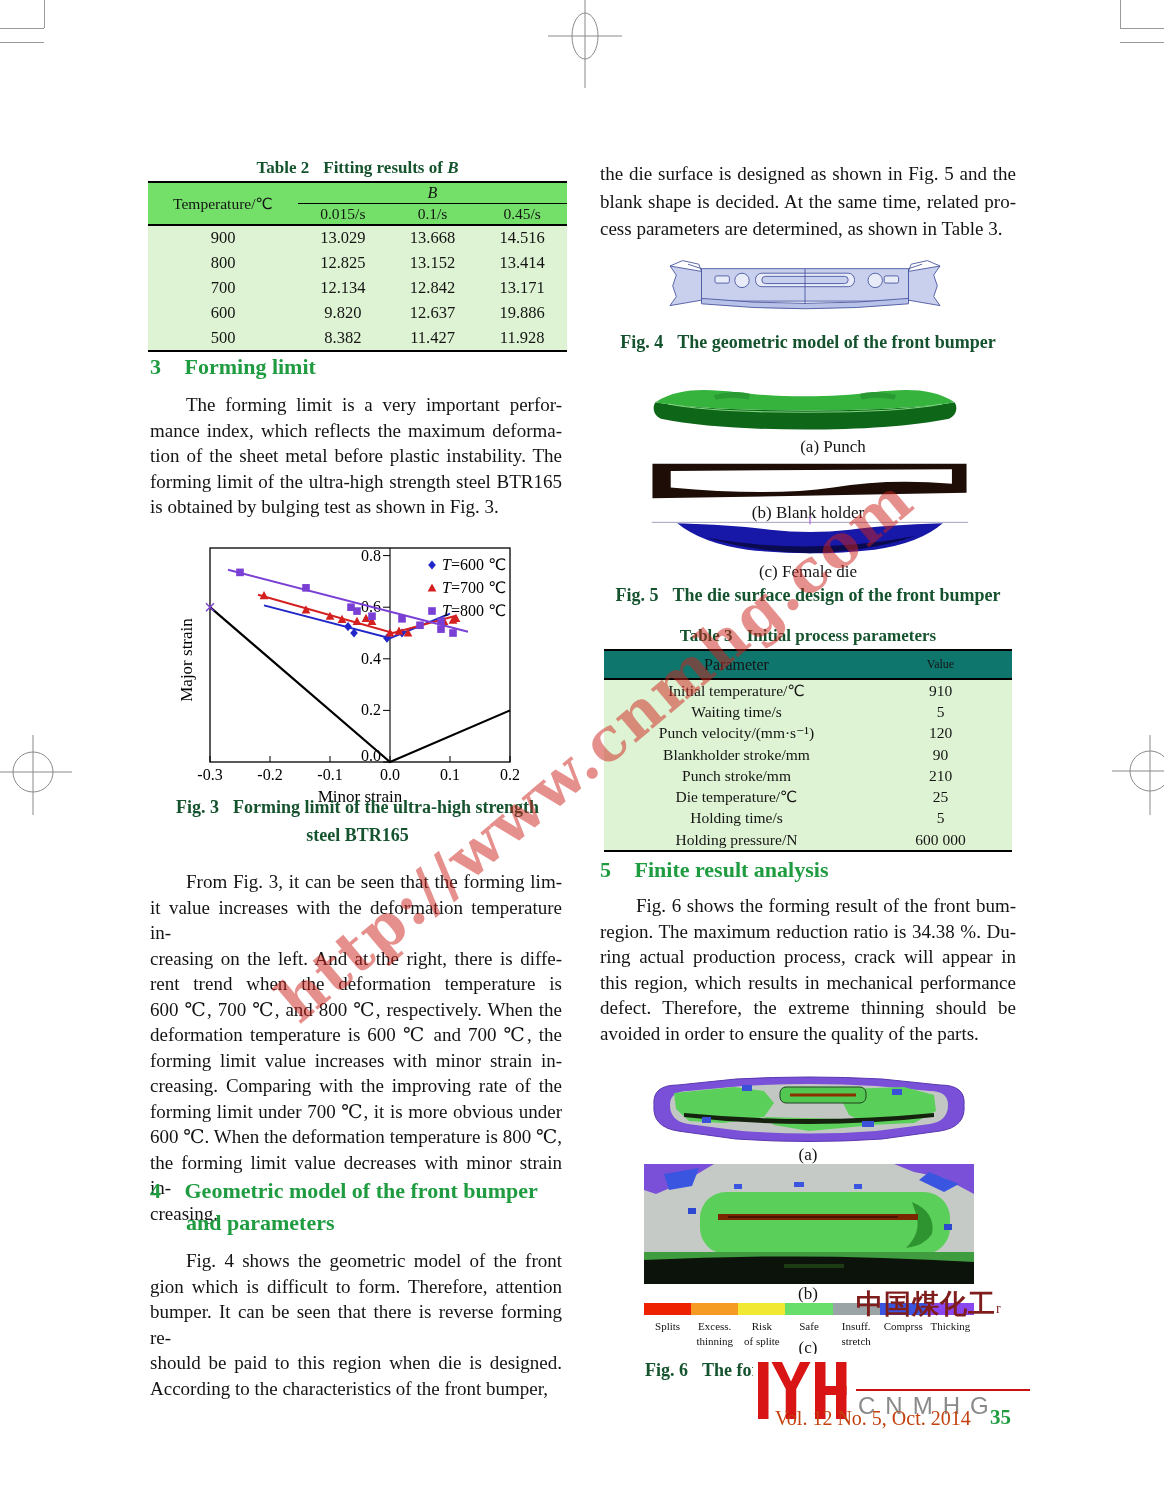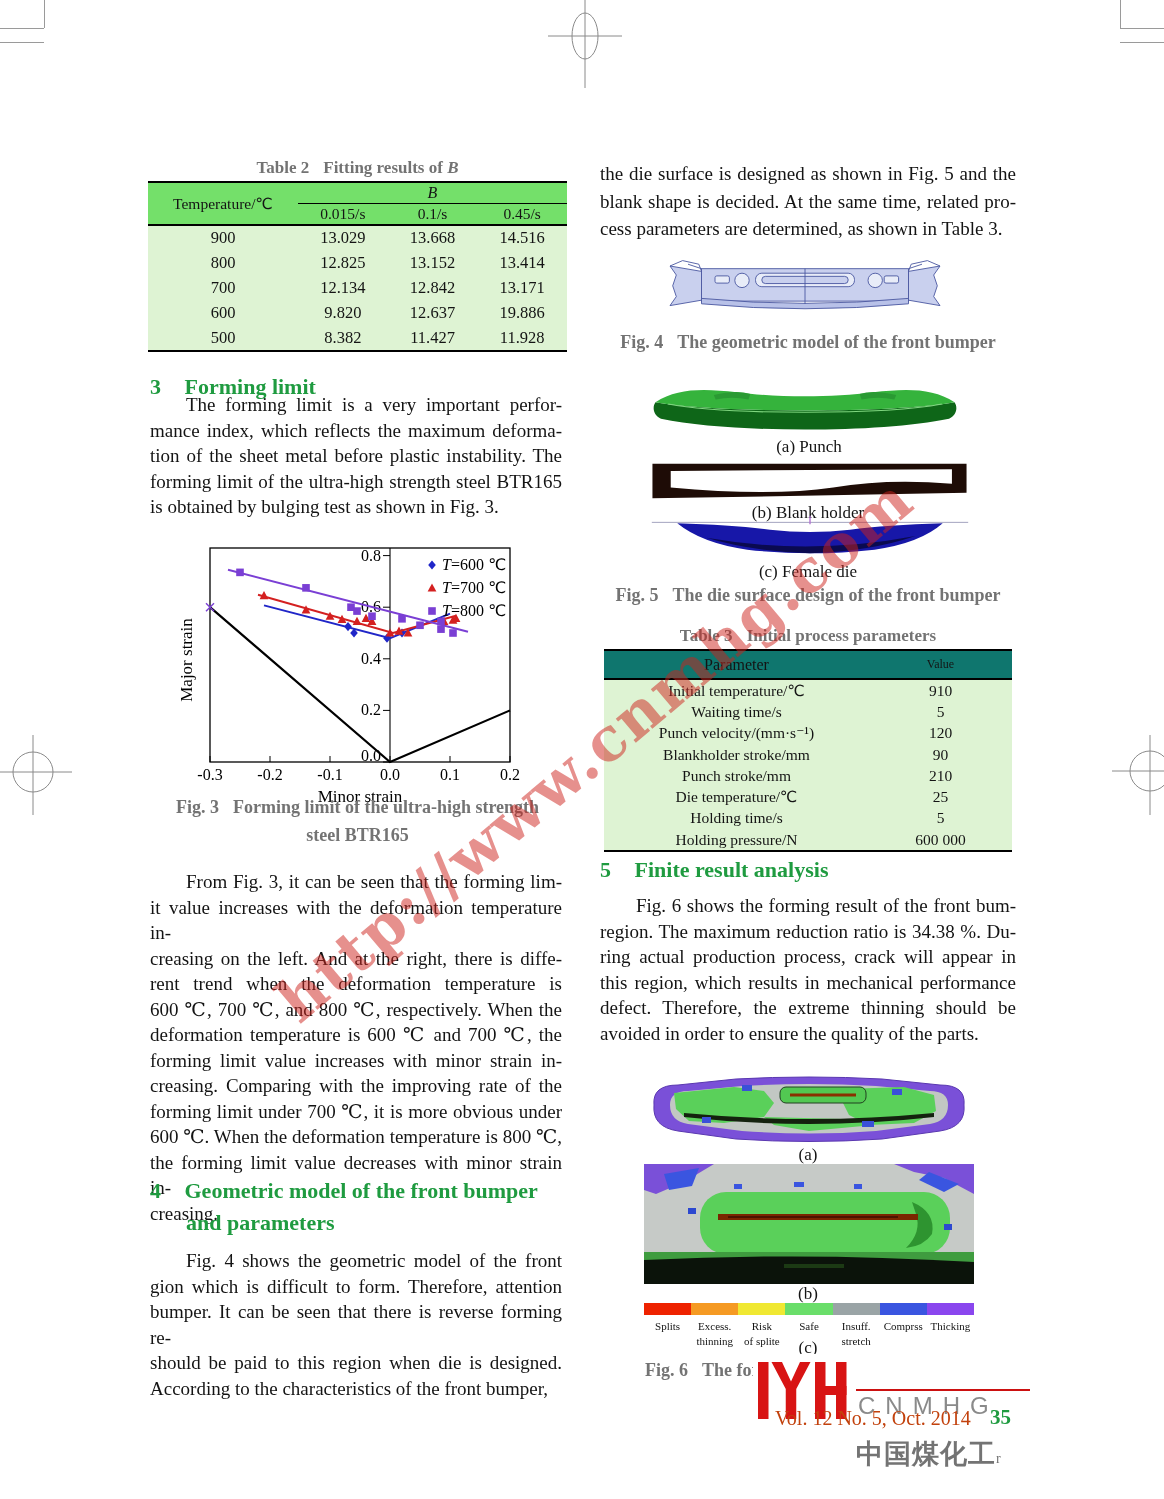--- a/index.html
+++ b/index.html
@@ -8,21 +8,21 @@
   .abs{position:absolute;}
 
   
   .mark{position:absolute;background:#9a9a9a;}
   .regsvg{position:absolute;}
 
   
   .sechead{font-size:22px;font-weight:bold;color:#1f9b40;}
   .sechead .num{display:inline-block;}
   .sechead .ttl{display:inline-block;margin-left:18px;}
-  .cap{font-size:18px;font-weight:bold;color:#737373;text-align:center;}
+  .cap{font-size:18px;font-weight:bold;color:#14532d;text-align:center;}
   .cap .capgap{margin-left:14px;}
   .sublabel{font-size:17px;color:#141414;text-align:center;}
 
   
   .para{position:absolute;font-size:19px;color:#141414;}
   .jline{text-align:justify;text-align-last:justify;white-space:normal;}
   .jlast{text-align-last:left;}
   .jfirst{text-indent:36px;}
 
   
@@ -58,21 +58,21 @@
   .f6lab{flex:1;text-align:center;font-size:11px;line-height:15px;font-family:"Liberation Serif",serif;}
 
   
   .watermark{position:absolute;left:152px;top:712px;width:900px;height:92px;
      transform:rotate(-40deg);transform-origin:center;text-align:center;
      font-family:"DejaVu Serif",serif;font-weight:bold;font-size:60px;letter-spacing:2px;
      color:rgba(206,34,28,0.5);z-index:60;pointer-events:none;}
 
   
   .logobox{position:absolute;left:753px;top:1354px;width:287px;height:72px;background:#ffffff;z-index:40;}
-  .logo-cn{position:absolute;left:856px;top:1436px;font-size:27px;color:#737373;letter-spacing:1px;z-index:41;font-weight:bold;}
+  .logo-cn{position:absolute;left:856px;top:1286px;font-size:27px;color:#7f1d1d;letter-spacing:1px;z-index:41;font-weight:bold;}
   .logo-r{font-size:14px;font-weight:normal;}
   .logo-underline{position:absolute;left:856px;top:1389px;width:174px;height:2px;background:#cc1111;z-index:41;}
   .logo-en{position:absolute;left:858px;top:1392px;font-size:24px;color:#8a8a8a;letter-spacing:10px;z-index:41;font-family:"Liberation Sans",sans-serif;}
   .footerline{position:absolute;top:1407px;left:775px;font-size:20px;color:#c2410c;z-index:45;}
   .pagenum{position:absolute;top:1405px;left:990px;font-size:21px;font-weight:bold;color:#1f9b40;z-index:45;}
 </style>
 </head>
 <body>
 
 <div class="page">
@@ -144,21 +144,21 @@
         </div>
         <div class="t2row">
           <div class="t2c t2temp">500</div>
           <div class="t2c">8.382</div>
           <div class="t2c">11.427</div>
           <div class="t2c">11.928</div>
         </div>
       </div>
   </div>
 
-  <div class="abs sechead" style="left:150px;top:374px;">
+  <div class="abs sechead" style="left:150px;top:354px;">
     <span class="num">3</span>
     <span class="ttl">Forming limit</span>
   </div>
 
   <div class="para" style="left:150px;top:392px;width:412px;line-height:25.5px;">
       <div class="jline jfirst">The forming limit is a very important perfor-</div>
       <div class="jline">mance index, which reflects the maximum deforma-</div>
       <div class="jline">tion of the sheet metal before plastic instability. The</div>
       <div class="jline">forming limit of the ultra-high strength steel BTR165</div>
       <div class="jline jlast">is obtained by bulging test as shown in Fig. 3.</div>
@@ -296,21 +296,21 @@
     <span>Fig. 4</span><span class="capgap">The geometric model of the front bumper</span>
   </div>
 
   <svg class="abs" style="left:650px;top:376px;" width="310" height="58" viewBox="0 0 340 62">
     <path d="M6,28 C70,40 270,40 334,28 C338,34 336,42 328,46 C250,62 90,62 12,46 C4,42 2,34 6,28 Z" fill="#0e6618"></path>
     <path d="M6,28 C30,12 60,13 95,17 C140,23 200,23 245,17 C280,13 310,12 334,28 C270,40 70,40 6,28 Z" fill="#35b33c"></path>
     <path d="M70,20 Q95,14 110,19 L108,25 Q90,21 72,25 Z" fill="#2a9a33"></path>
     <path d="M230,19 Q245,14 270,20 L268,25 Q250,21 232,25 Z" fill="#2a9a33"></path>
     <path d="M20,30 C80,42 260,42 320,30" fill="none" stroke="#7fd67f" stroke-width="1.2"></path>
   </svg>
-  <div class="abs sublabel" style="left:601px;top:437px;width:416px;">(a) Punch</div>
+  <div class="abs sublabel" style="left:625px;top:437px;width:416px;">(a) Punch</div>
 
   <svg class="abs" style="left:642px;top:460px;" width="335" height="42" viewBox="0 0 348 46">
     <path fill-rule="evenodd" fill="#1e0c06" d="M2,4 L346,4 L346,36 L2,42 Z  M22,12 L330,10 L330,26 Q260,20 200,30 Q130,40 22,30 Z"></path>
   </svg>
   <div class="abs sublabel" style="left:600px;top:503px;width:416px;">(b) Blank holder</div>
 
   <svg class="abs" style="left:640px;top:516px;" width="340" height="40" viewBox="0 0 348 44">
     <line x1="0" y1="7" x2="348" y2="7" stroke="#9a9ab8" stroke-width="1"></line>
     <line x1="174" y1="0" x2="174" y2="9" stroke="#b070d0" stroke-width="1.5"></line>
     <path d="M28,8 Q90,10 130,15 Q174,20 218,15 Q258,10 320,8 Q295,30 245,37 Q174,45 105,37 Q55,30 28,8 Z" fill="#1717a8"></path>

